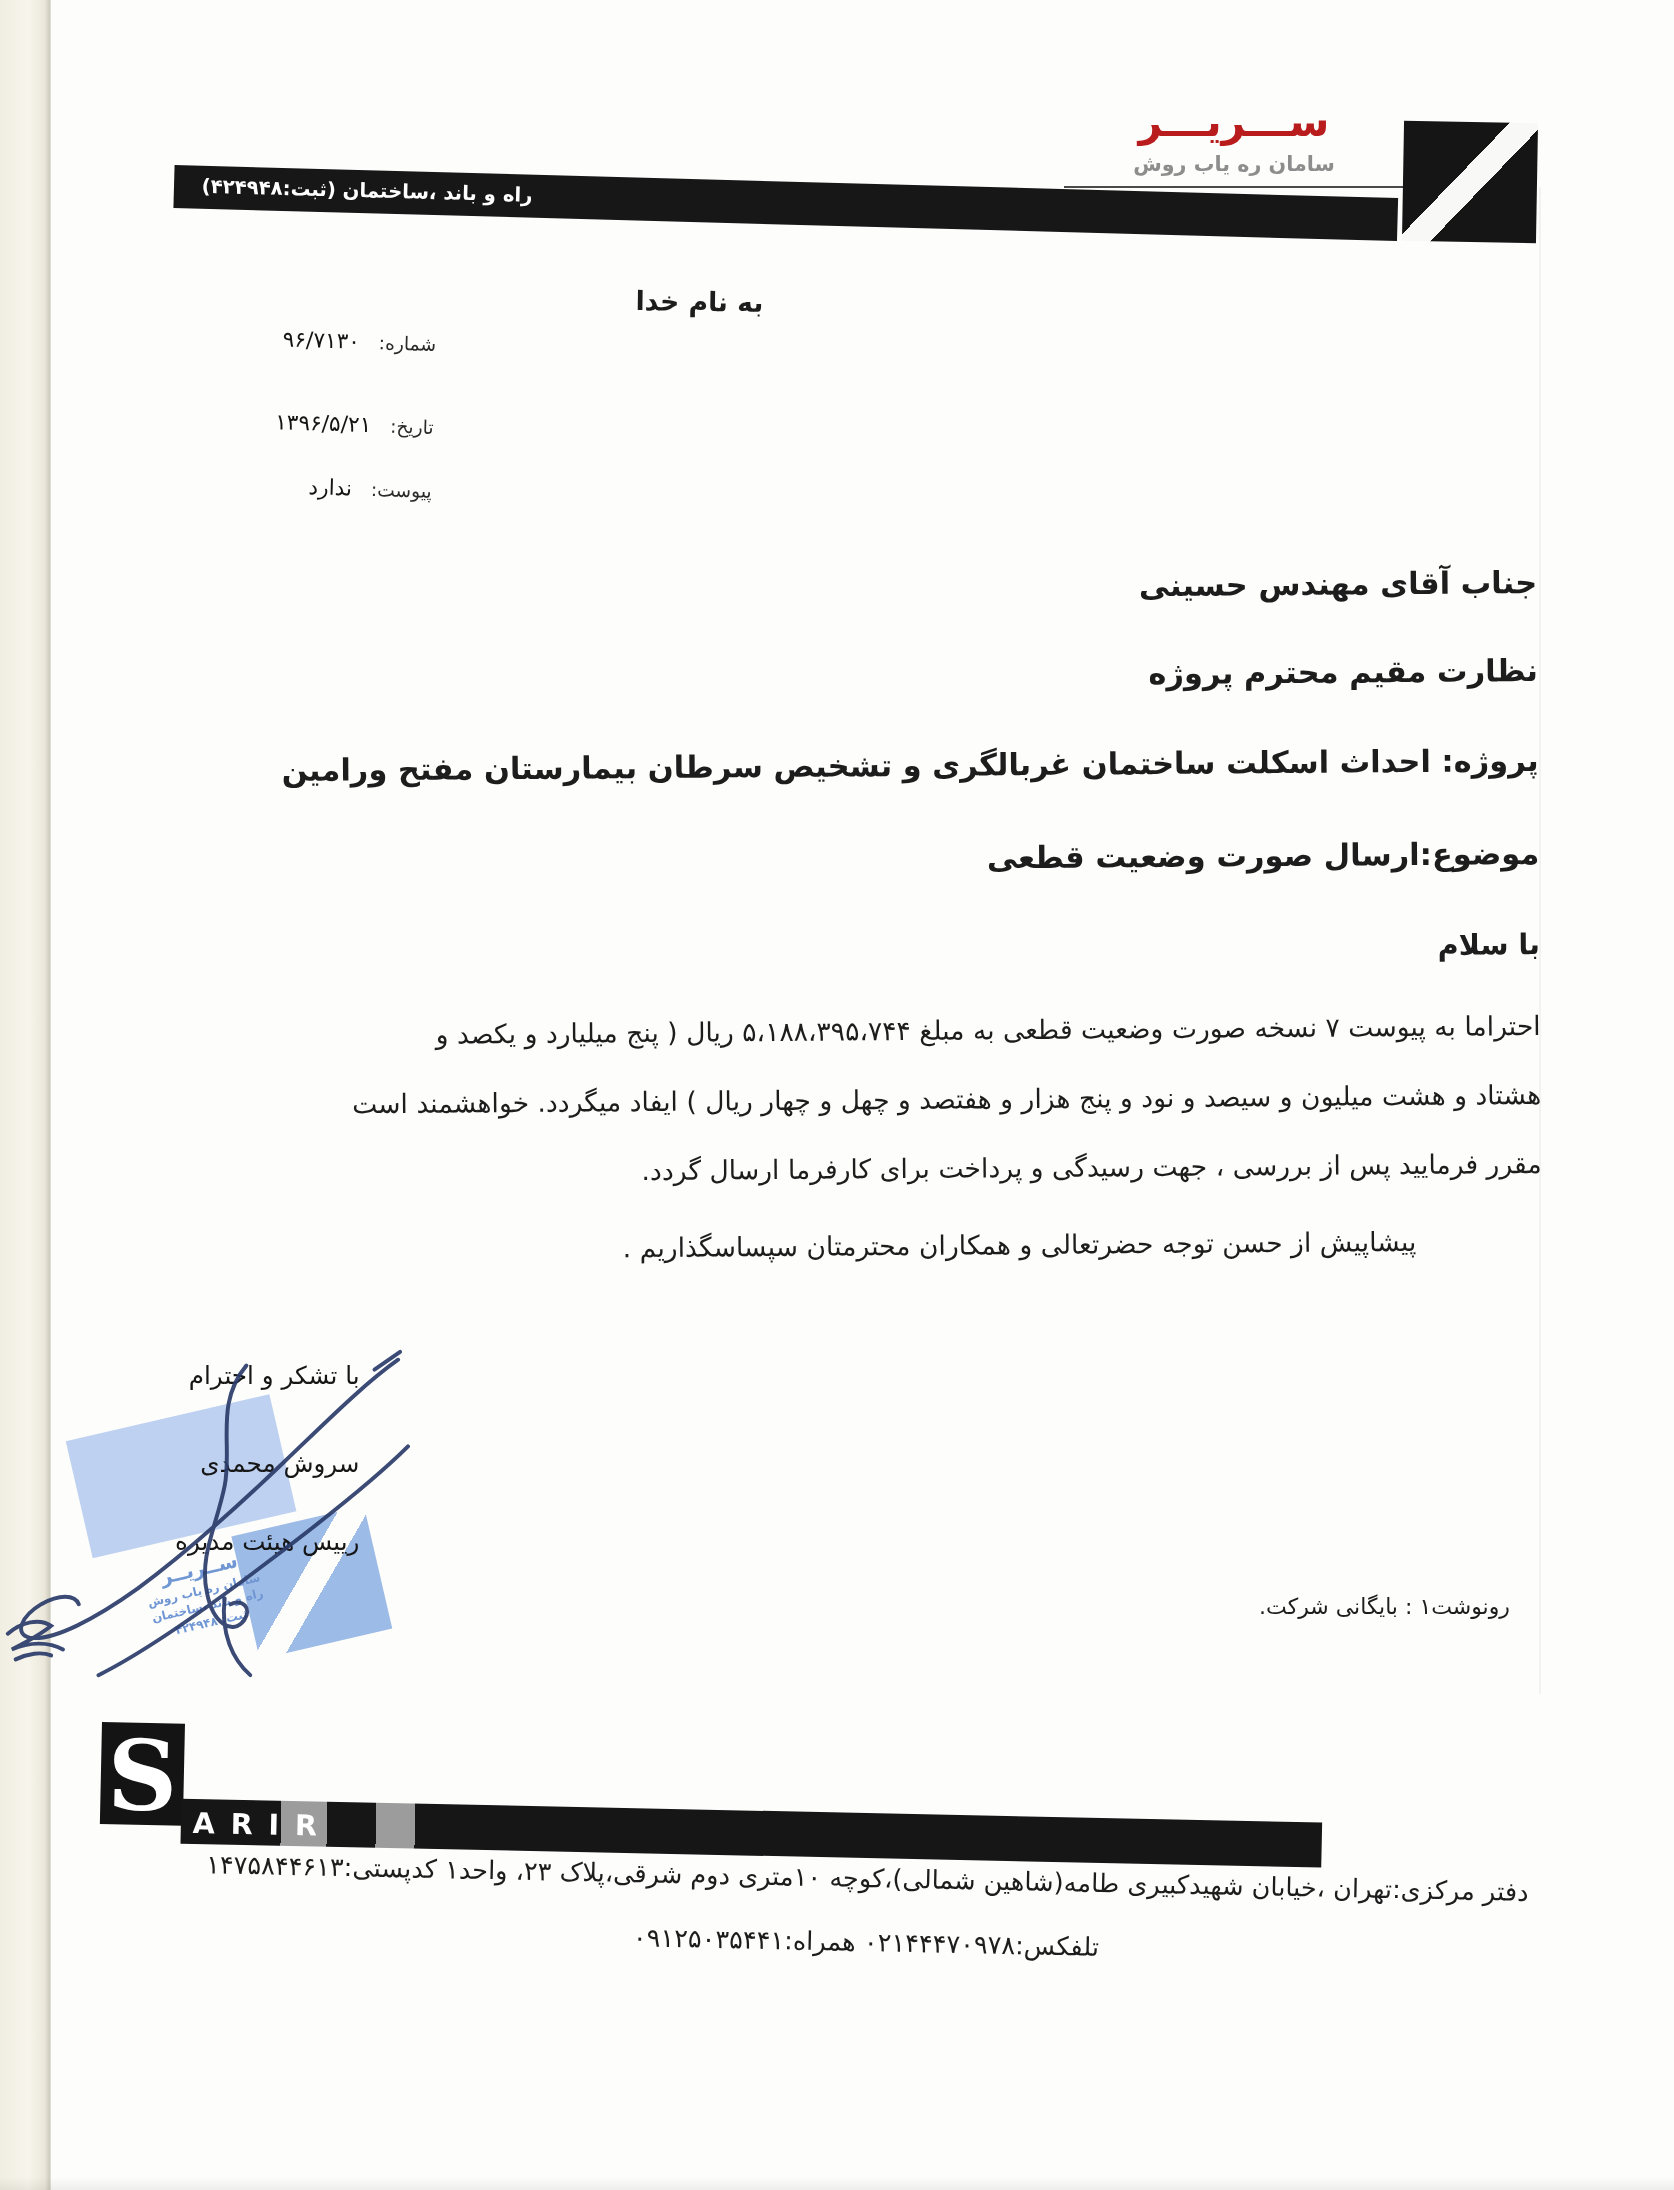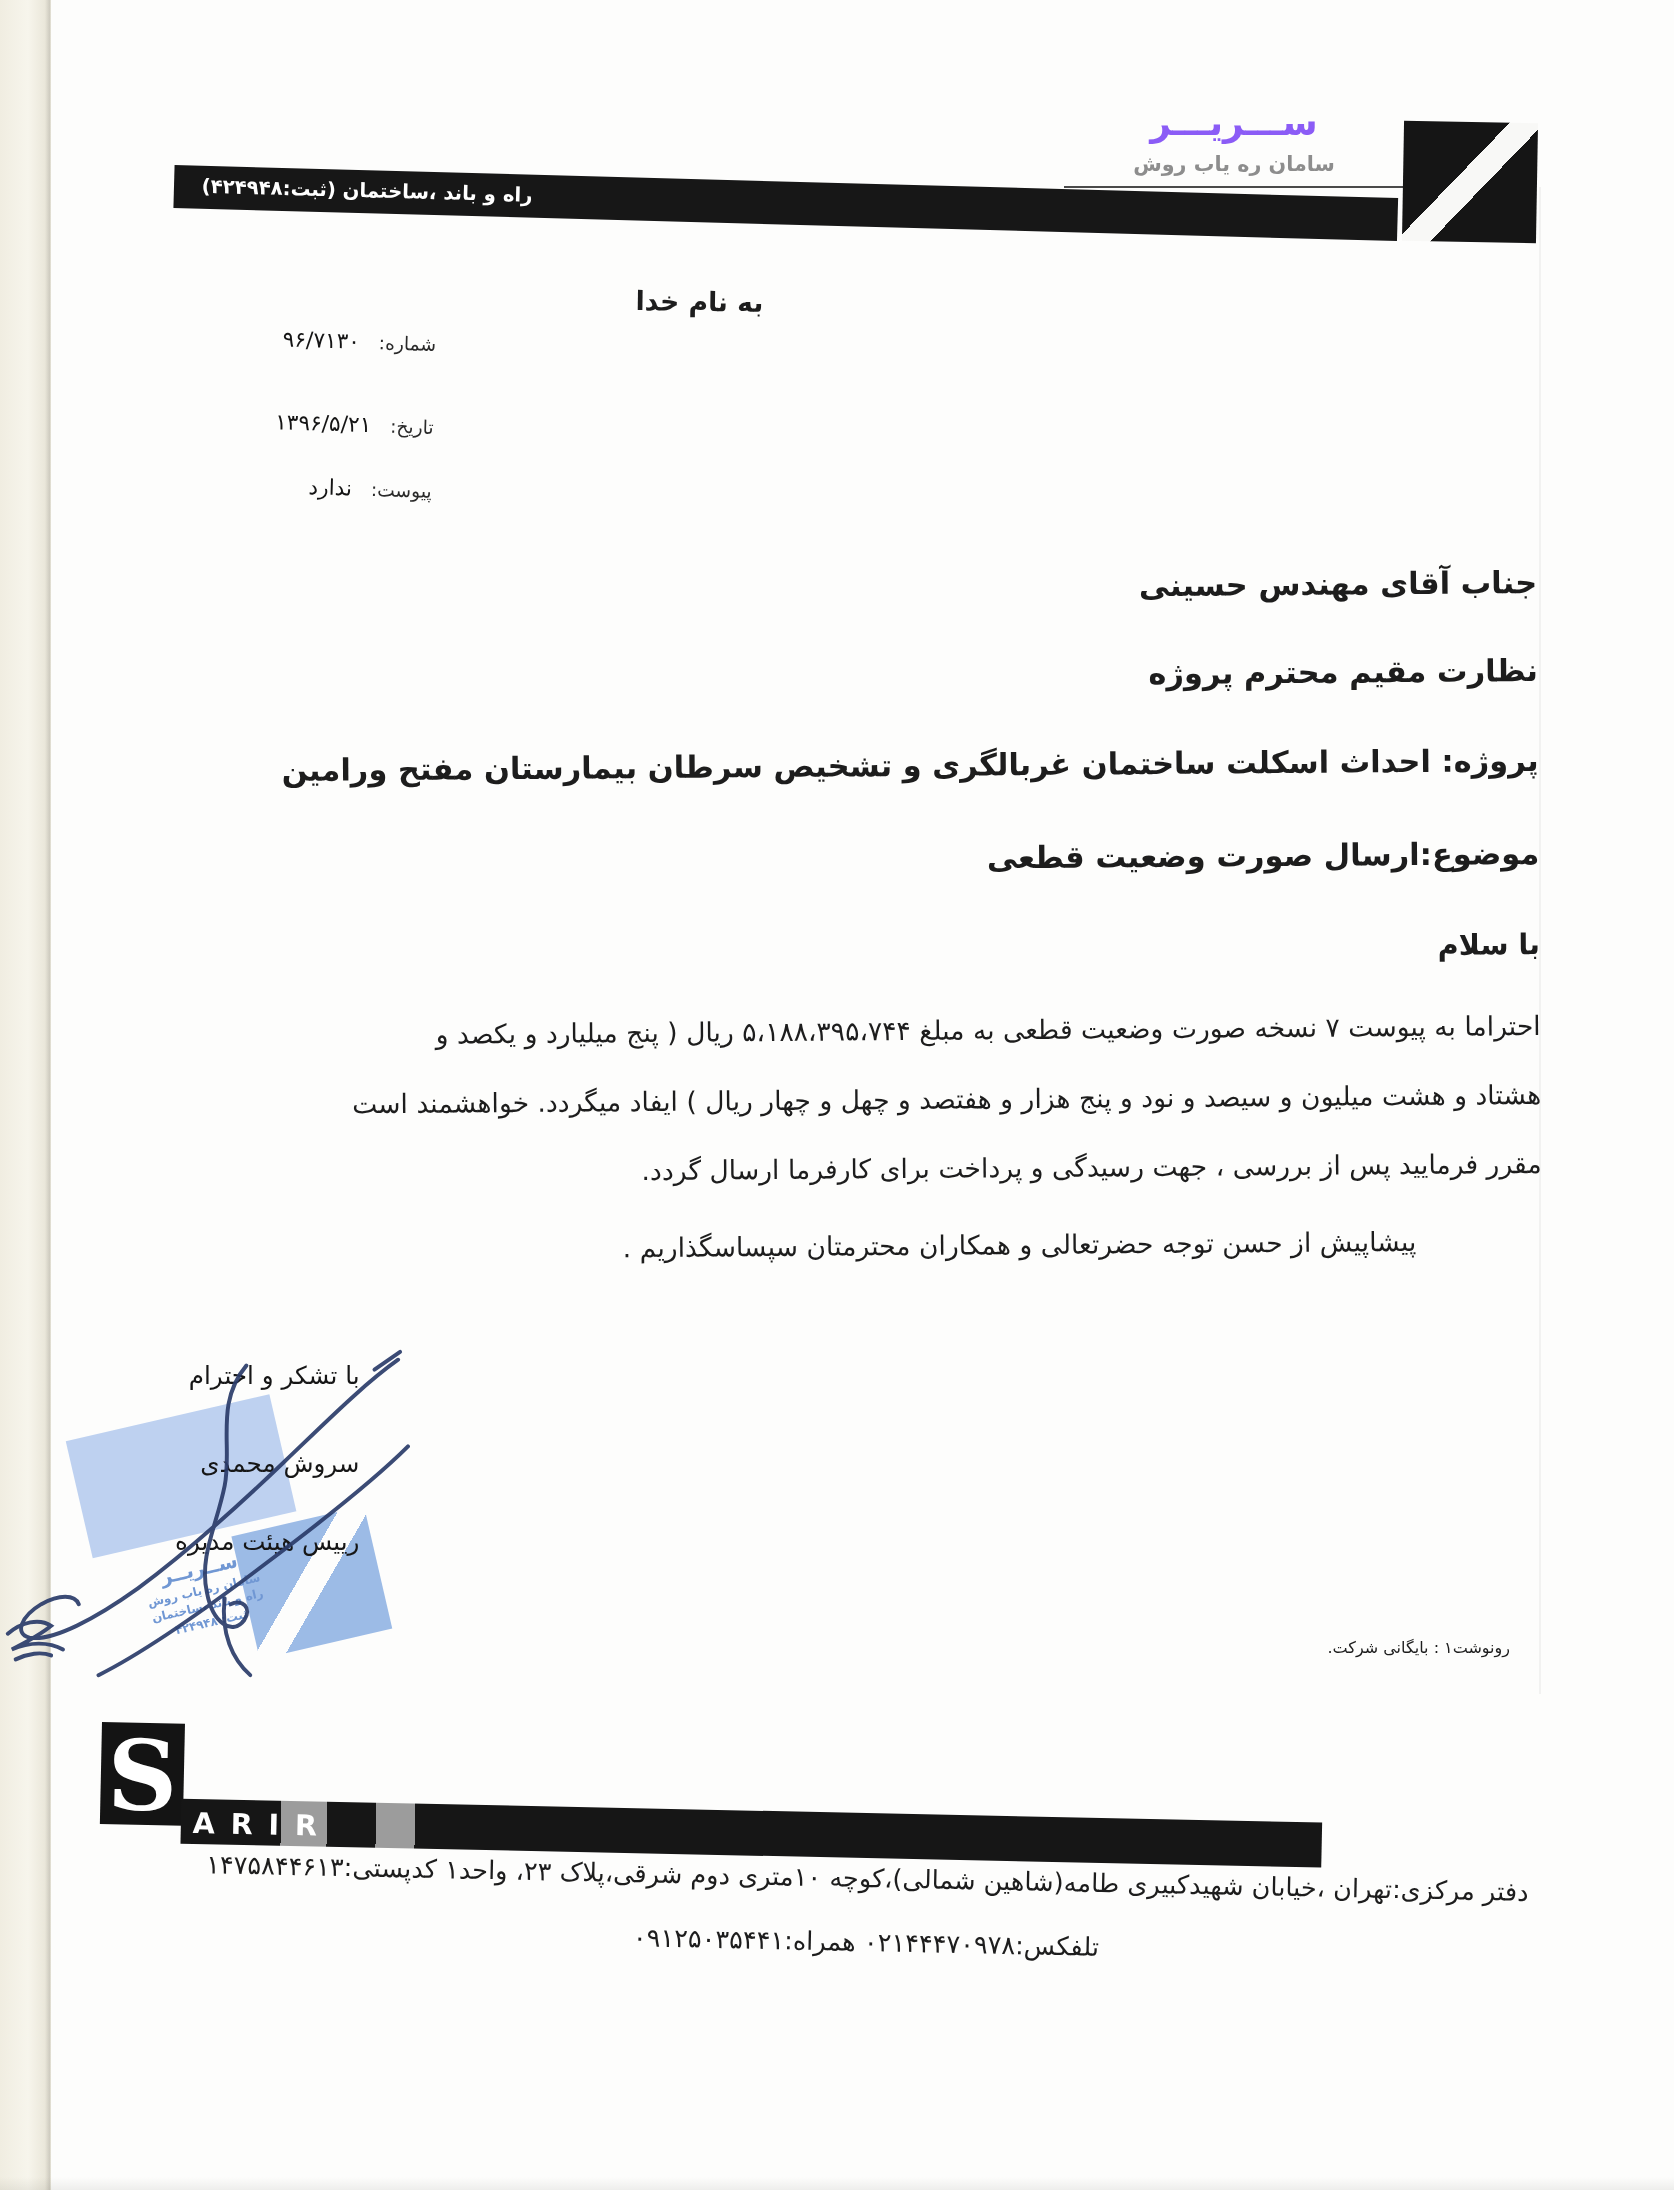--- a/index.html
+++ b/index.html
@@ -19,21 +19,21 @@
     left:0;bottom:0;width:100%;height:13.8px;
     background:linear-gradient(180deg,rgba(0,0,0,0) 0%,rgba(90,90,80,0.10) 100%);
   }
   .fold-line{
     left:1539px;top:187px;width:2px;height:1507px;
     background:rgba(70,70,65,0.06);
   }
   
   .brand{left:1064px;top:99px;width:340px;text-align:center;direction:rtl;}
   .brand-name{
-    font-size:36px;font-weight:bold;color:#8b5cf6;letter-spacing:1px;line-height:47px;
+    font-size:41px;font-weight:bold;color:#b91c1c;letter-spacing:1px;line-height:47px;
   }
   .brand-tag{font-size:20.7px;color:#8d8d8d;margin-top:5.9px;font-weight:bold;}
   .brand-divider{margin-top:9.9px;height:2px;background:#4a4a4a;width:100%;}
   .banner{
     left:174px;top:165px;width:1224px;height:43px;background:#171717;
     transform:rotate(1.55deg);transform-origin:left center;
     direction:rtl;text-align:left;
   }
   .banner span{
     display:block;color:#ffffff;font-size:19.7px;font-weight:bold;
@@ -80,21 +80,21 @@
   }
   .stamp-rect{position:absolute;left:9.9px;top:13.8px;width:209px;height:120px;background:#b6ccef;}
   .stamp-emblem{
     position:absolute;left:150px;top:144px;width:136px;height:126px;
     background:linear-gradient(133deg,#8fb2e4 0 43%,rgba(255,255,255,0) 43% 57%,#8fb2e4 57% 100%);
   }
   .stamp-text{position:absolute;left:27.6px;top:156px;width:167px;text-align:center;direction:rtl;color:#5d89ce;}
   .stamp-brand{font-size:19.7px;font-weight:bold;line-height:25.6px;}
   .stamp-l{font-size:11.8px;font-weight:bold;line-height:16.7px;}
   .sig-svg{left:-11.8px;top:1340px;z-index:4;}
-  .cc-line{right:165px;top:1594px;font-size:16px;direction:rtl;white-space:nowrap;margin-top:44px;}
+  .cc-line{right:165px;top:1594px;font-size:22px;direction:rtl;white-space:nowrap;}
   
   .footer{left:102px;top:1722px;width:1537px;transform:rotate(1.2deg);transform-origin:left top;}
   .s-box{
     position:absolute;left:0;top:0;width:83px;height:102px;background:#141414;
     color:#ffffff;text-align:center;line-height:106px;font-size:97px;font-weight:bold;
     font-family:"DejaVu Serif",serif;
   }
   .f-bar{
     position:absolute;left:81px;top:75px;width:1141px;height:45px;
     background:linear-gradient(90deg,

